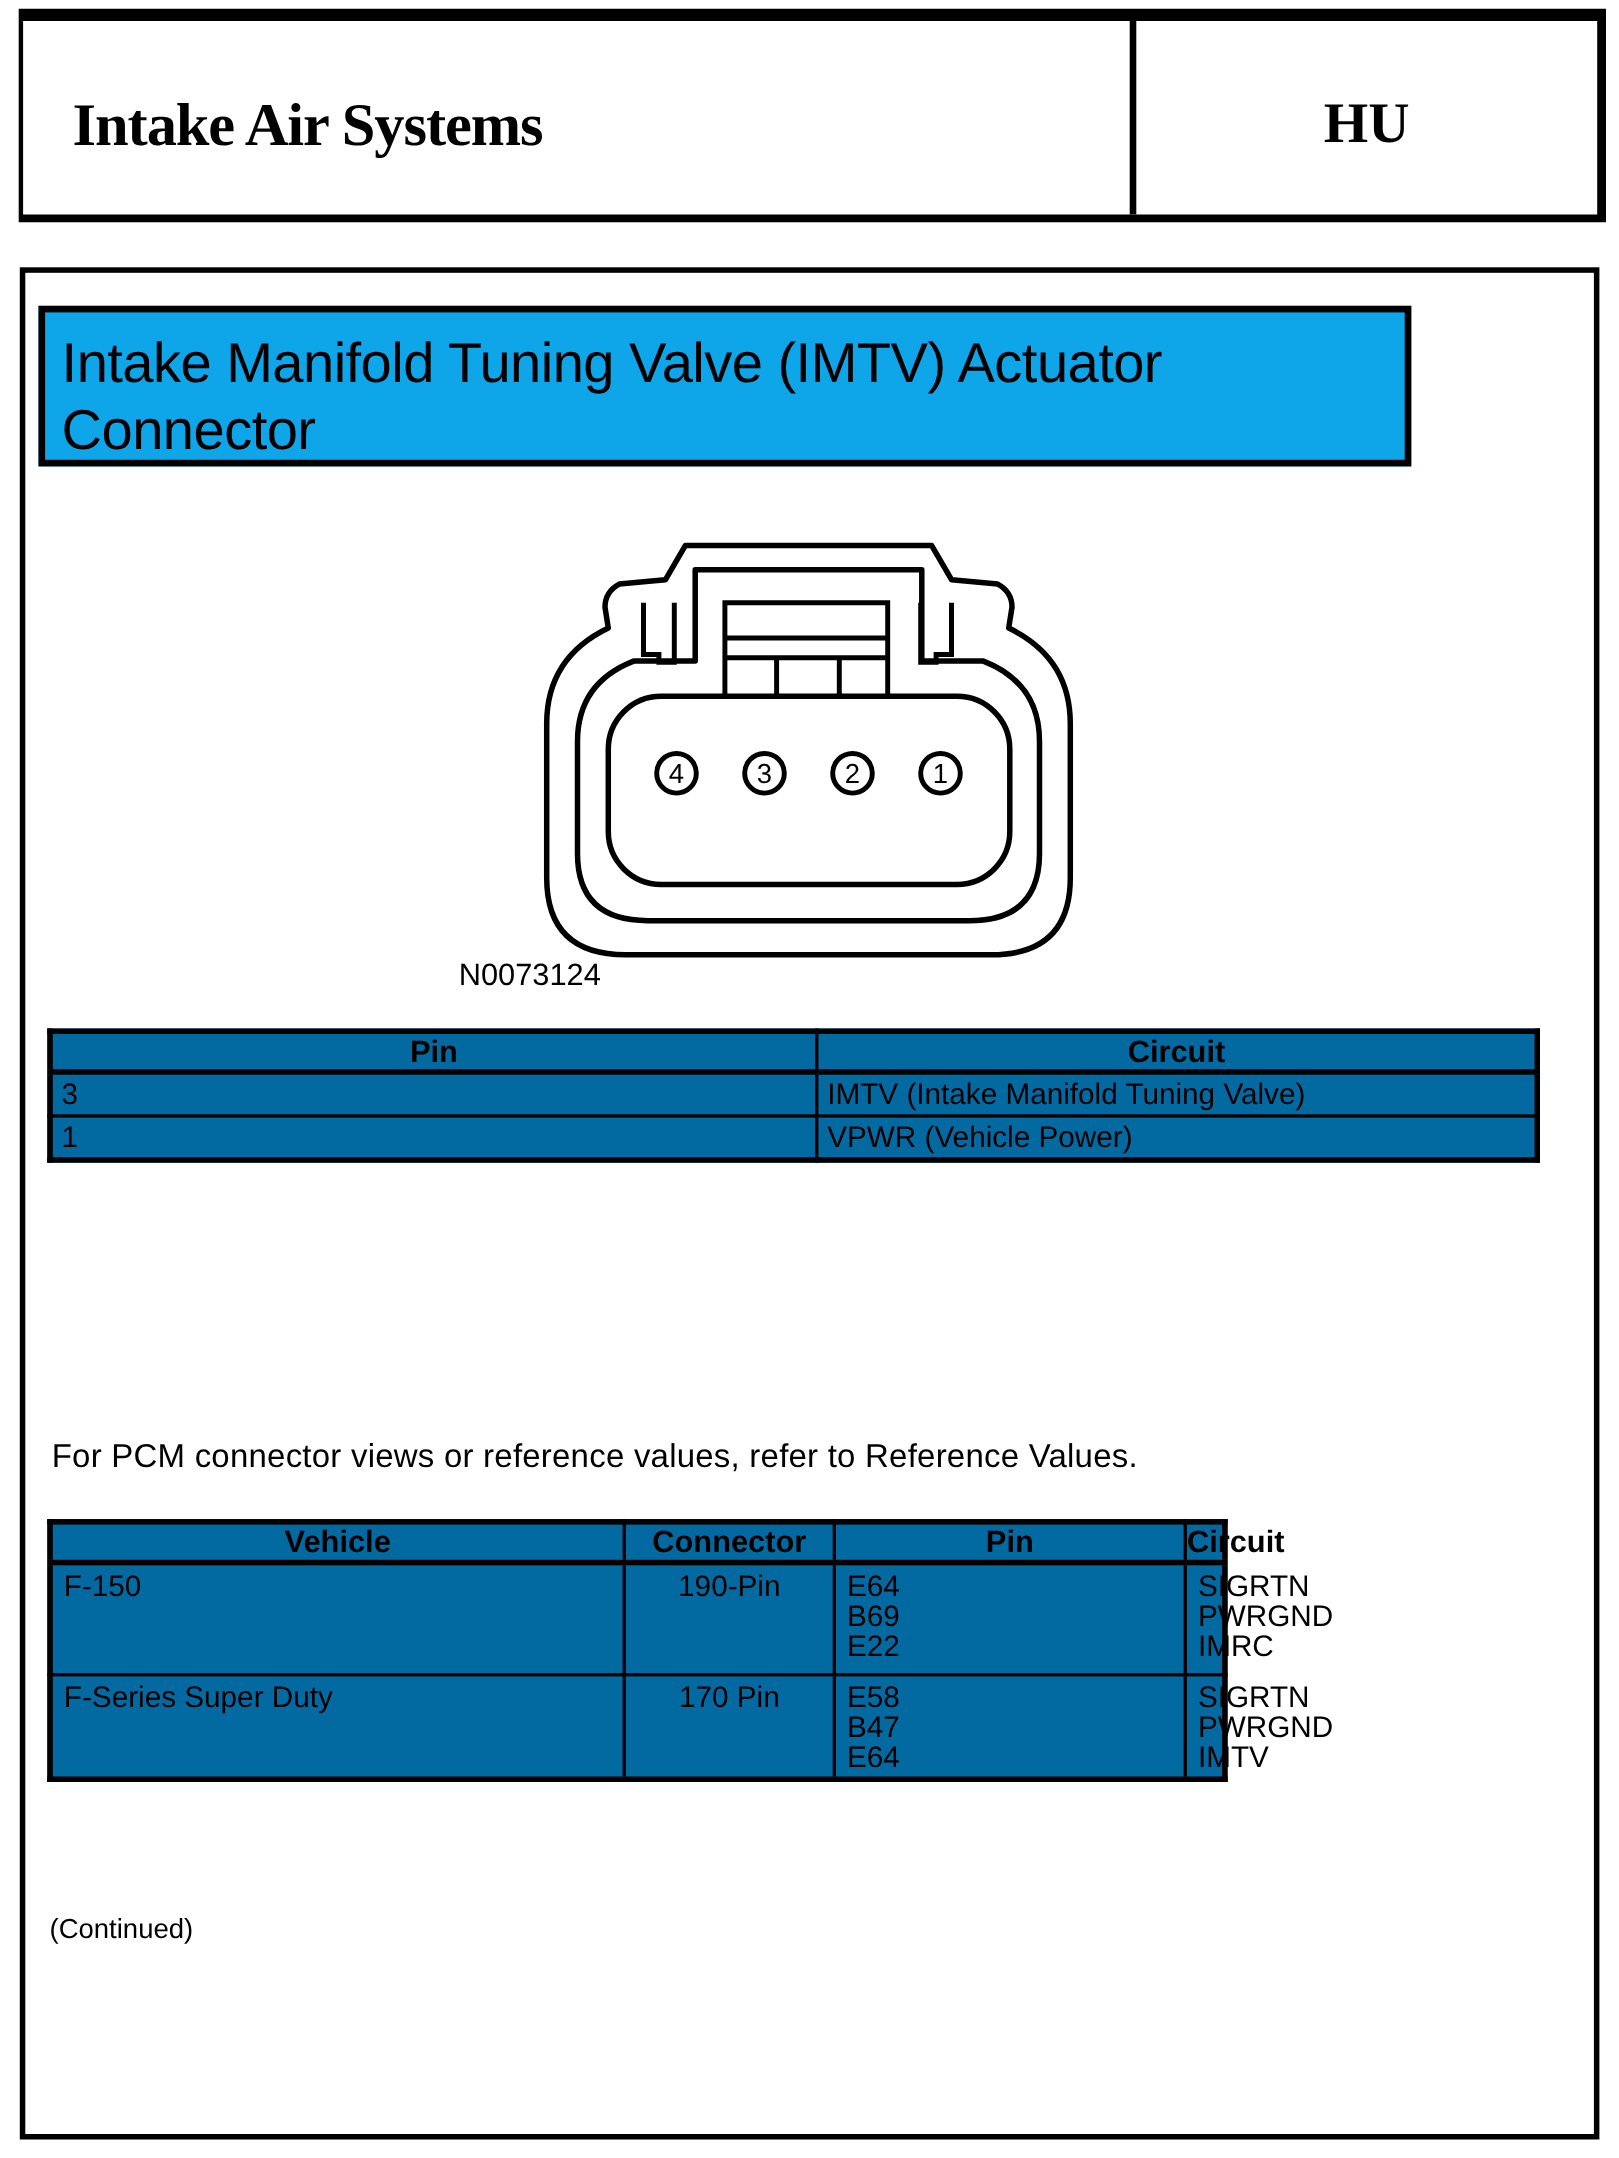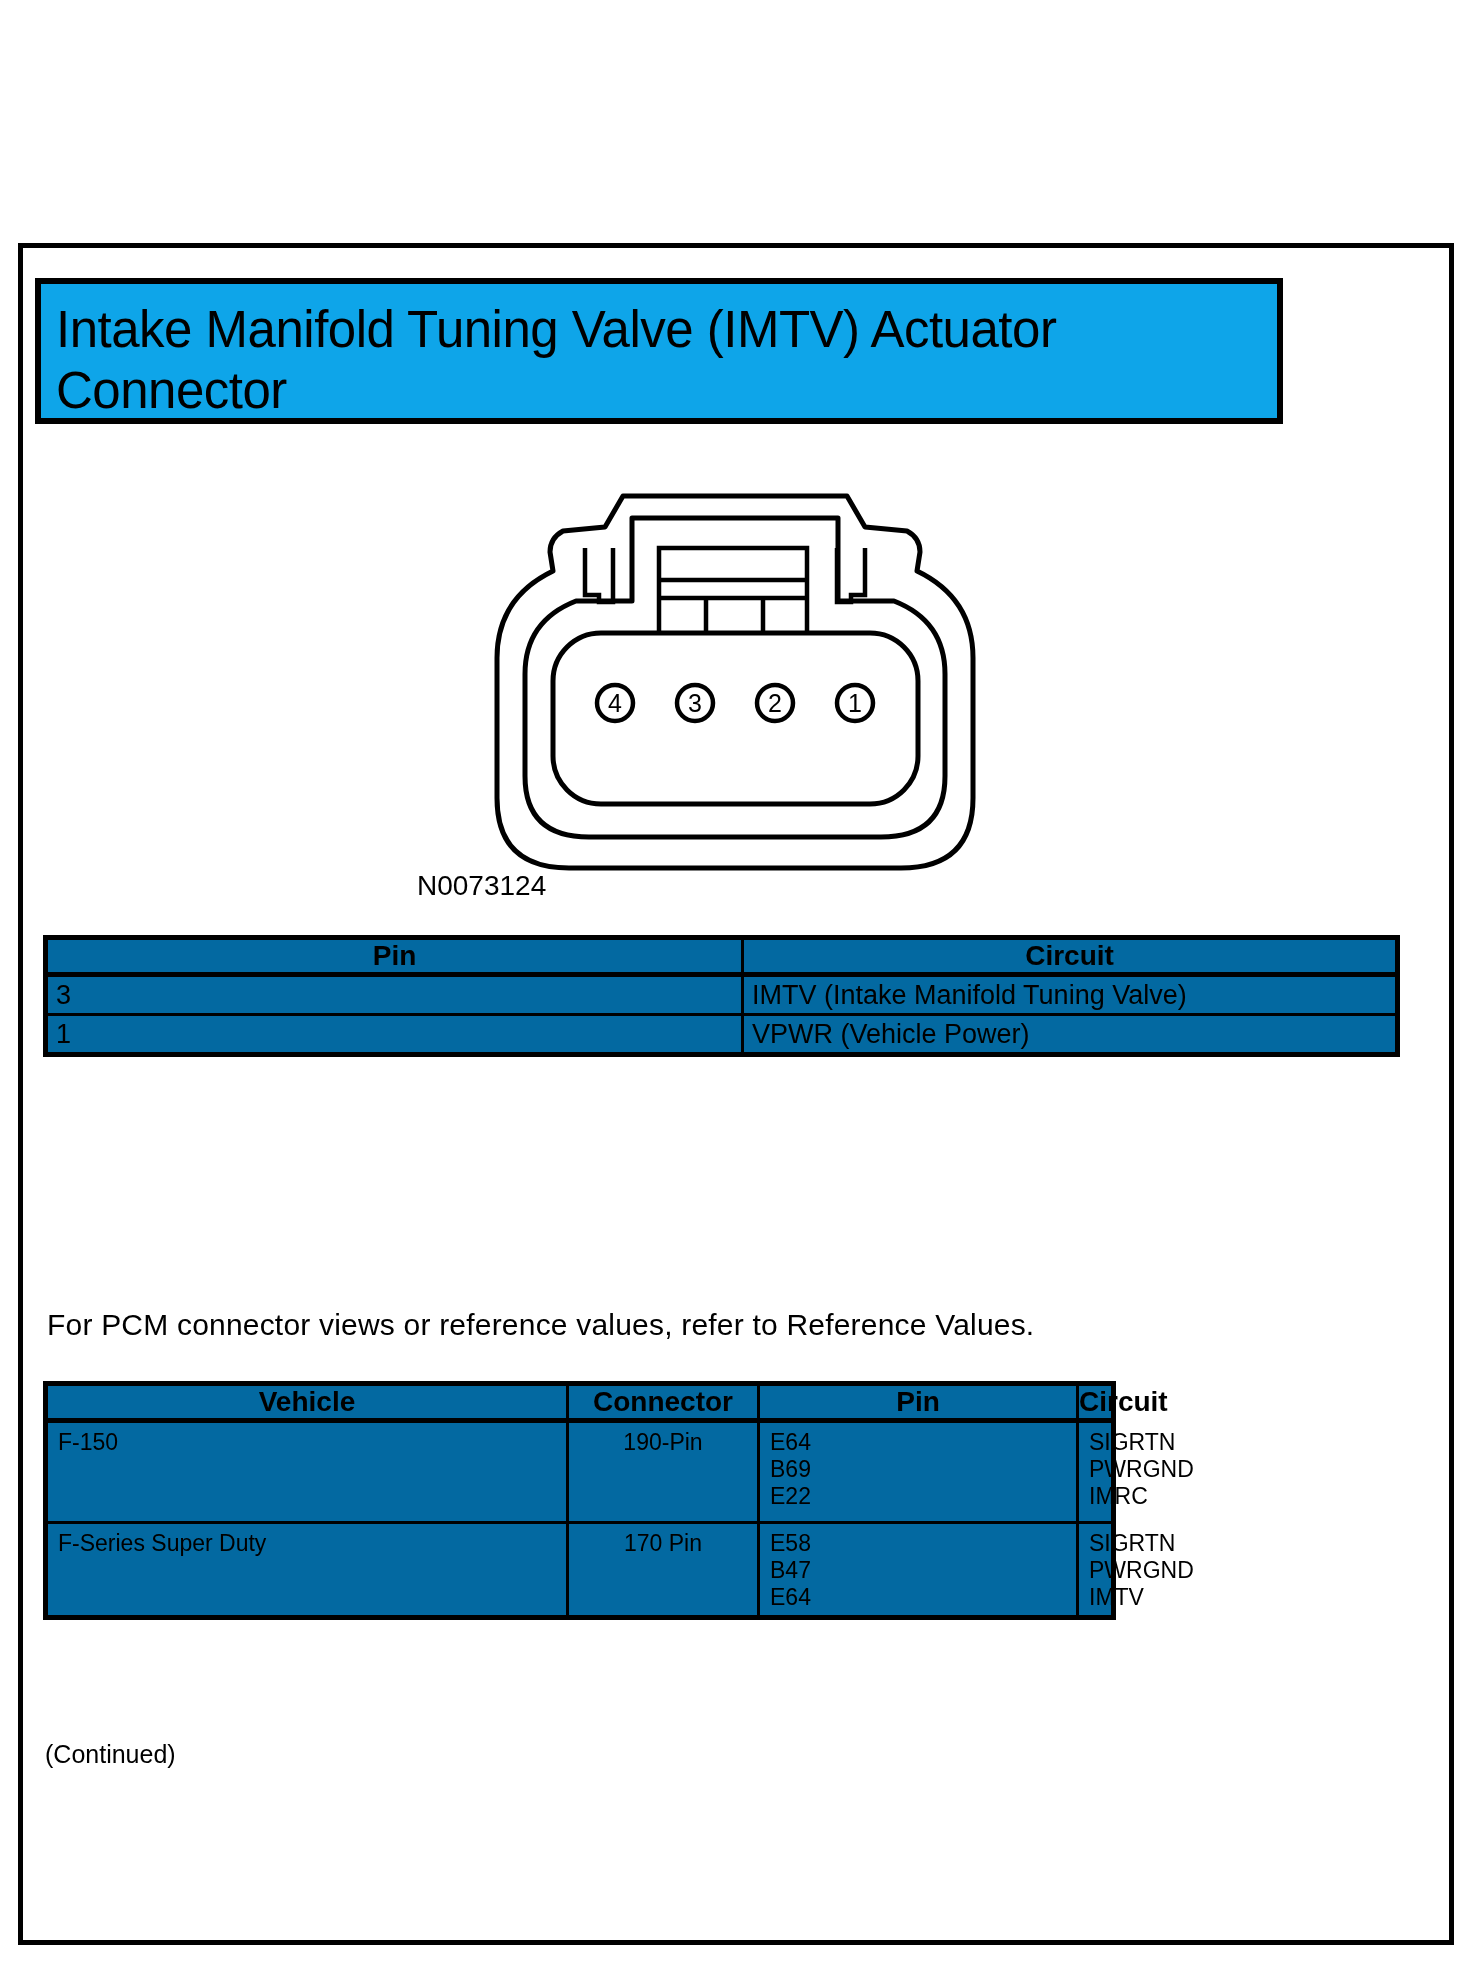--- a/index.html
+++ b/index.html
@@ -65,39 +65,43 @@
     border-top:none; border-bottom:5px solid #000;
     font-size:28px; font-weight:bold; text-align:center; vertical-align:middle;
   }
   .t1 { left:43px; top:935px; width:1357px; border:5px solid #000; }
   .t1 thead th { height:37px; }
   .t1 td { height:40px; font-size:27px; padding:2px 8px; vertical-align:middle; }
 
   .t2 { left:43px; top:1381px; width:1073px; border:5px solid #000; }
   .t2 thead th { height:36px; }
   .t2 td {
-    font-size:23px; line-height:27px; vertical-align:top;
+    font-size:27px; line-height:27px; vertical-align:top;
     padding:6px 10px 4px 10px;
   }
   .t2 td.c-center { text-align:center; }
   .t2 td.multiline { white-space:pre-line; }
 
   
   .note {
     position:absolute; left:47px; top:1308px; font-size:30px; letter-spacing:0.2px;
   }
   .continued {
     position:absolute; left:45px; top:1740px; font-size:25px;
   }
 </style>
 </head>
 <body>
 
 <div class="page">
 
+  <div class="doc-header">
+    <div class="doc-header-left">Intake Air Systems</div>
+    <div class="doc-header-right">HU</div>
+  </div>
 
   <div class="main-box"></div>
 
   <div class="title-box imtv">Intake Manifold Tuning Valve (IMTV) Actuator
 Connector</div>
 
   <svg class="figure-svg" width="600" height="425" viewBox="410 480 600 425">
 
     <path stroke-width="5" stroke-linejoin="round" d="M 623 496 H 847 L 865 527 L 907 531 Q 920 538 920 552 L 917 571
          Q 973 598 973 658 V 798 Q 973 868 901 868 H 569 Q 497 868 497 798 V 658

